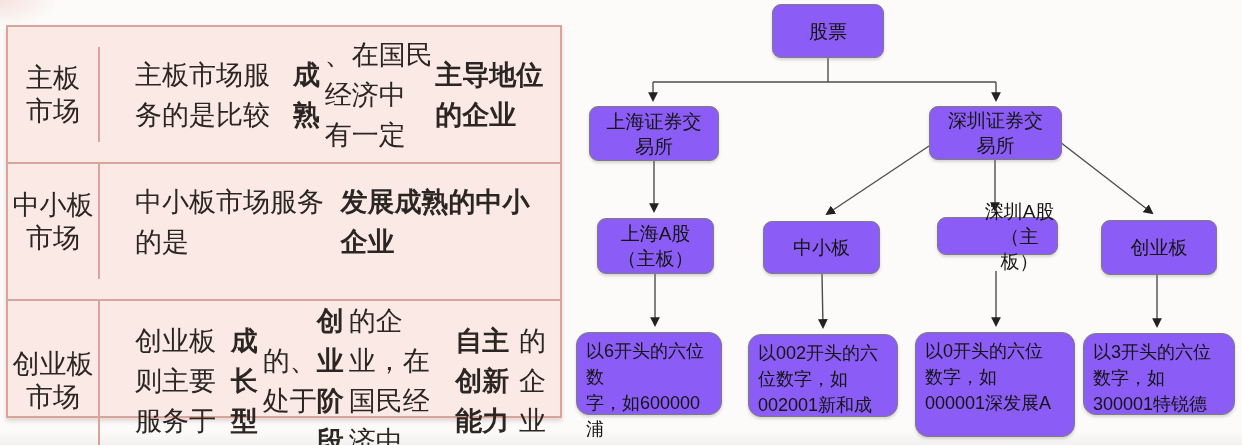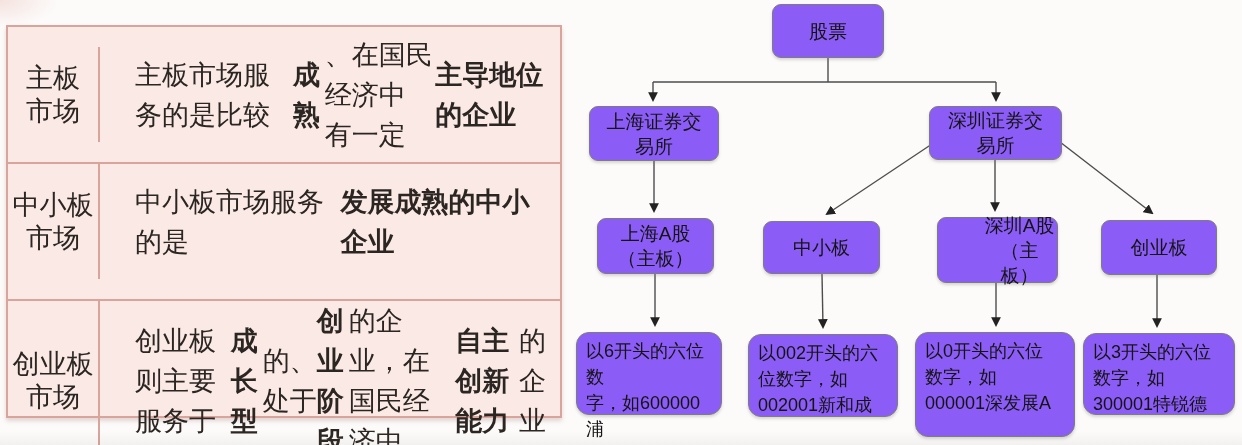--- a/index.html
+++ b/index.html
@@ -106,21 +106,21 @@
 易所</div>
 
   <div class="node" style="left:929px; top:106px; width:133px; height:54px;">深圳证券交
 易所</div>
 
   <div class="node" style="left:597px; top:218px; width:117px; height:56px;">上海A股
 （主板）</div>
 
   <div class="node" style="left:763px; top:221px; width:117px; height:53px;">中小板</div>
 
-  <div class="node" style="left:937px; top:217px; width:121px; height:66px;padding-left:44px;">深圳A股
+  <div class="node" style="left:937px; top:217px; width:121px; height:38px;padding-left:44px;">深圳A股
 （主板）</div>
 
   <div class="node" style="left:1101px; top:220px; width:116px; height:55px;">创业板</div>
 
   <div class="node code" style="left:576px; top:332px; width:146px; height:83px;">以6开头的六位数
 字，如600000浦
 发银行</div>
 
   <div class="node code" style="left:748px; top:334px; width:150px; height:83px;">以002开头的六
 位数字，如

